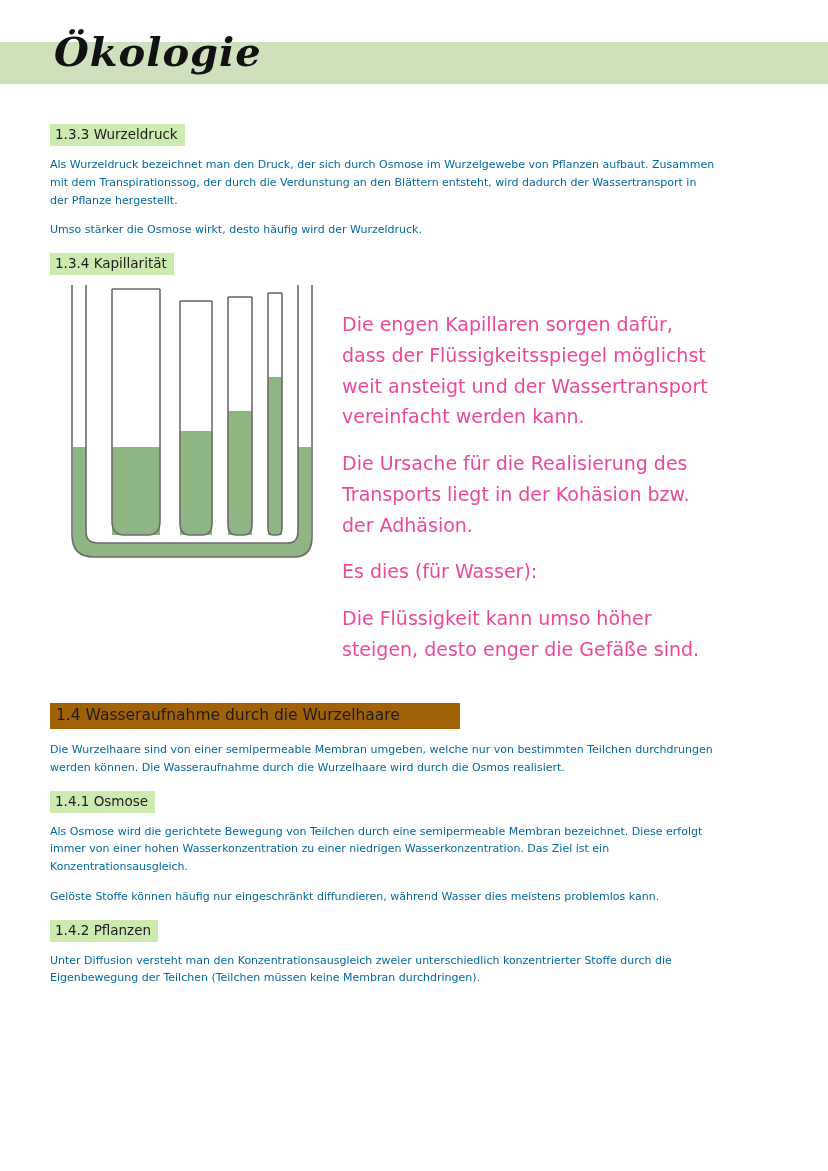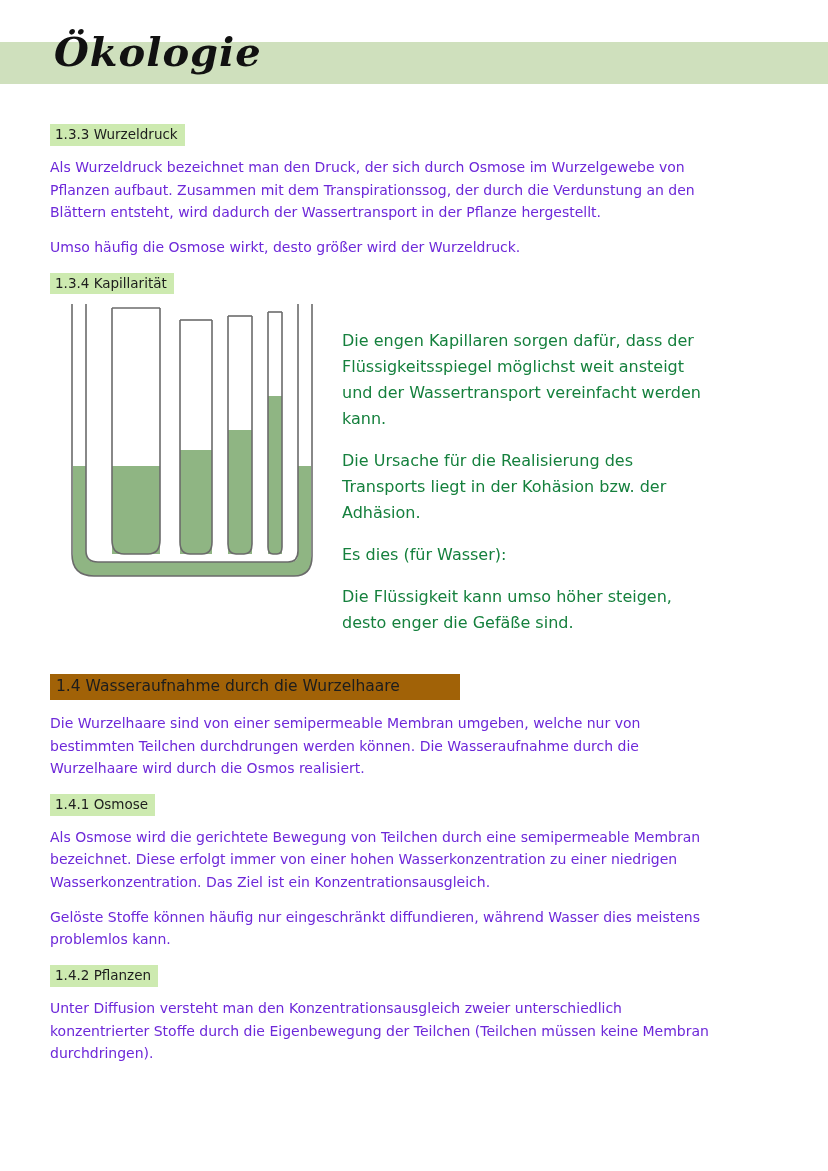--- a/index.html
+++ b/index.html
@@ -61,23 +61,23 @@
   .h2 {
     font-size: 15.5px;
     padding: 3px 60px 4px 6px;
     background: #a16207;
   }
   .h3-wrap { margin: 14px 0 10px 0; }
   .h2-wrap { margin: 0 0 12px 0; }
 
   p.body {
     margin: 0 0 12px 0;
-    font-size: 14px;
+    font-size: 11px;
     line-height: 1.62;
-    color: #6d28d9;
+    color: #0369a1;
   }
 
   
   .figure-row {
     display: flex;
     align-items: flex-start;
     gap: 24px;
     margin: 4px 0 30px 0;
   }
   .figure {
@@ -88,39 +88,39 @@
     margin-left: 12px;
   }
   .fig-svg { display: block; }
 
   .figure-text {
     flex: 1;
     padding-top: 24px;
   }
   .figure-text p {
     margin: 0 0 16px 0;
-    font-size: 16px;
+    font-size: 19px;
     line-height: 1.62;
-    color: #15803d;
+    color: #ec4899;
   }
   .figure-text p:last-child { margin-bottom: 8px; }
 </style>
 </head>
 <body>
 
 <div class="header-band"></div>
 <div class="doc-title">Ökologie</div>
 
 <div class="content">
 
   <div class="h3-wrap">
     <span class="h3">1.3.3 Wurzeldruck</span>
   </div>
   <p class="body">Als Wurzeldruck bezeichnet man den Druck, der sich durch Osmose im Wurzelgewebe von Pflanzen aufbaut. Zusammen mit dem Transpirationssog, der durch die Verdunstung an den Blättern entsteht, wird dadurch der Wassertransport in der Pflanze hergestellt.</p>
-  <p class="body">Umso häufig die Osmose wirkt, desto größer wird der Wurzeldruck.</p>
+  <p class="body">Umso stärker die Osmose wirkt, desto häufig wird der Wurzeldruck.</p>
 
   <div class="h3-wrap">
     <span class="h3">1.3.4 Kapillarität</span>
   </div>
 
   <div class="figure-row">
     <div class="figure">
       <svg class="fig-svg" width="256" height="280" viewBox="0 0 256 280" xmlns="http://www.w3.org/2000/svg">
         <defs>
           <clipPath id="vesselClip">

